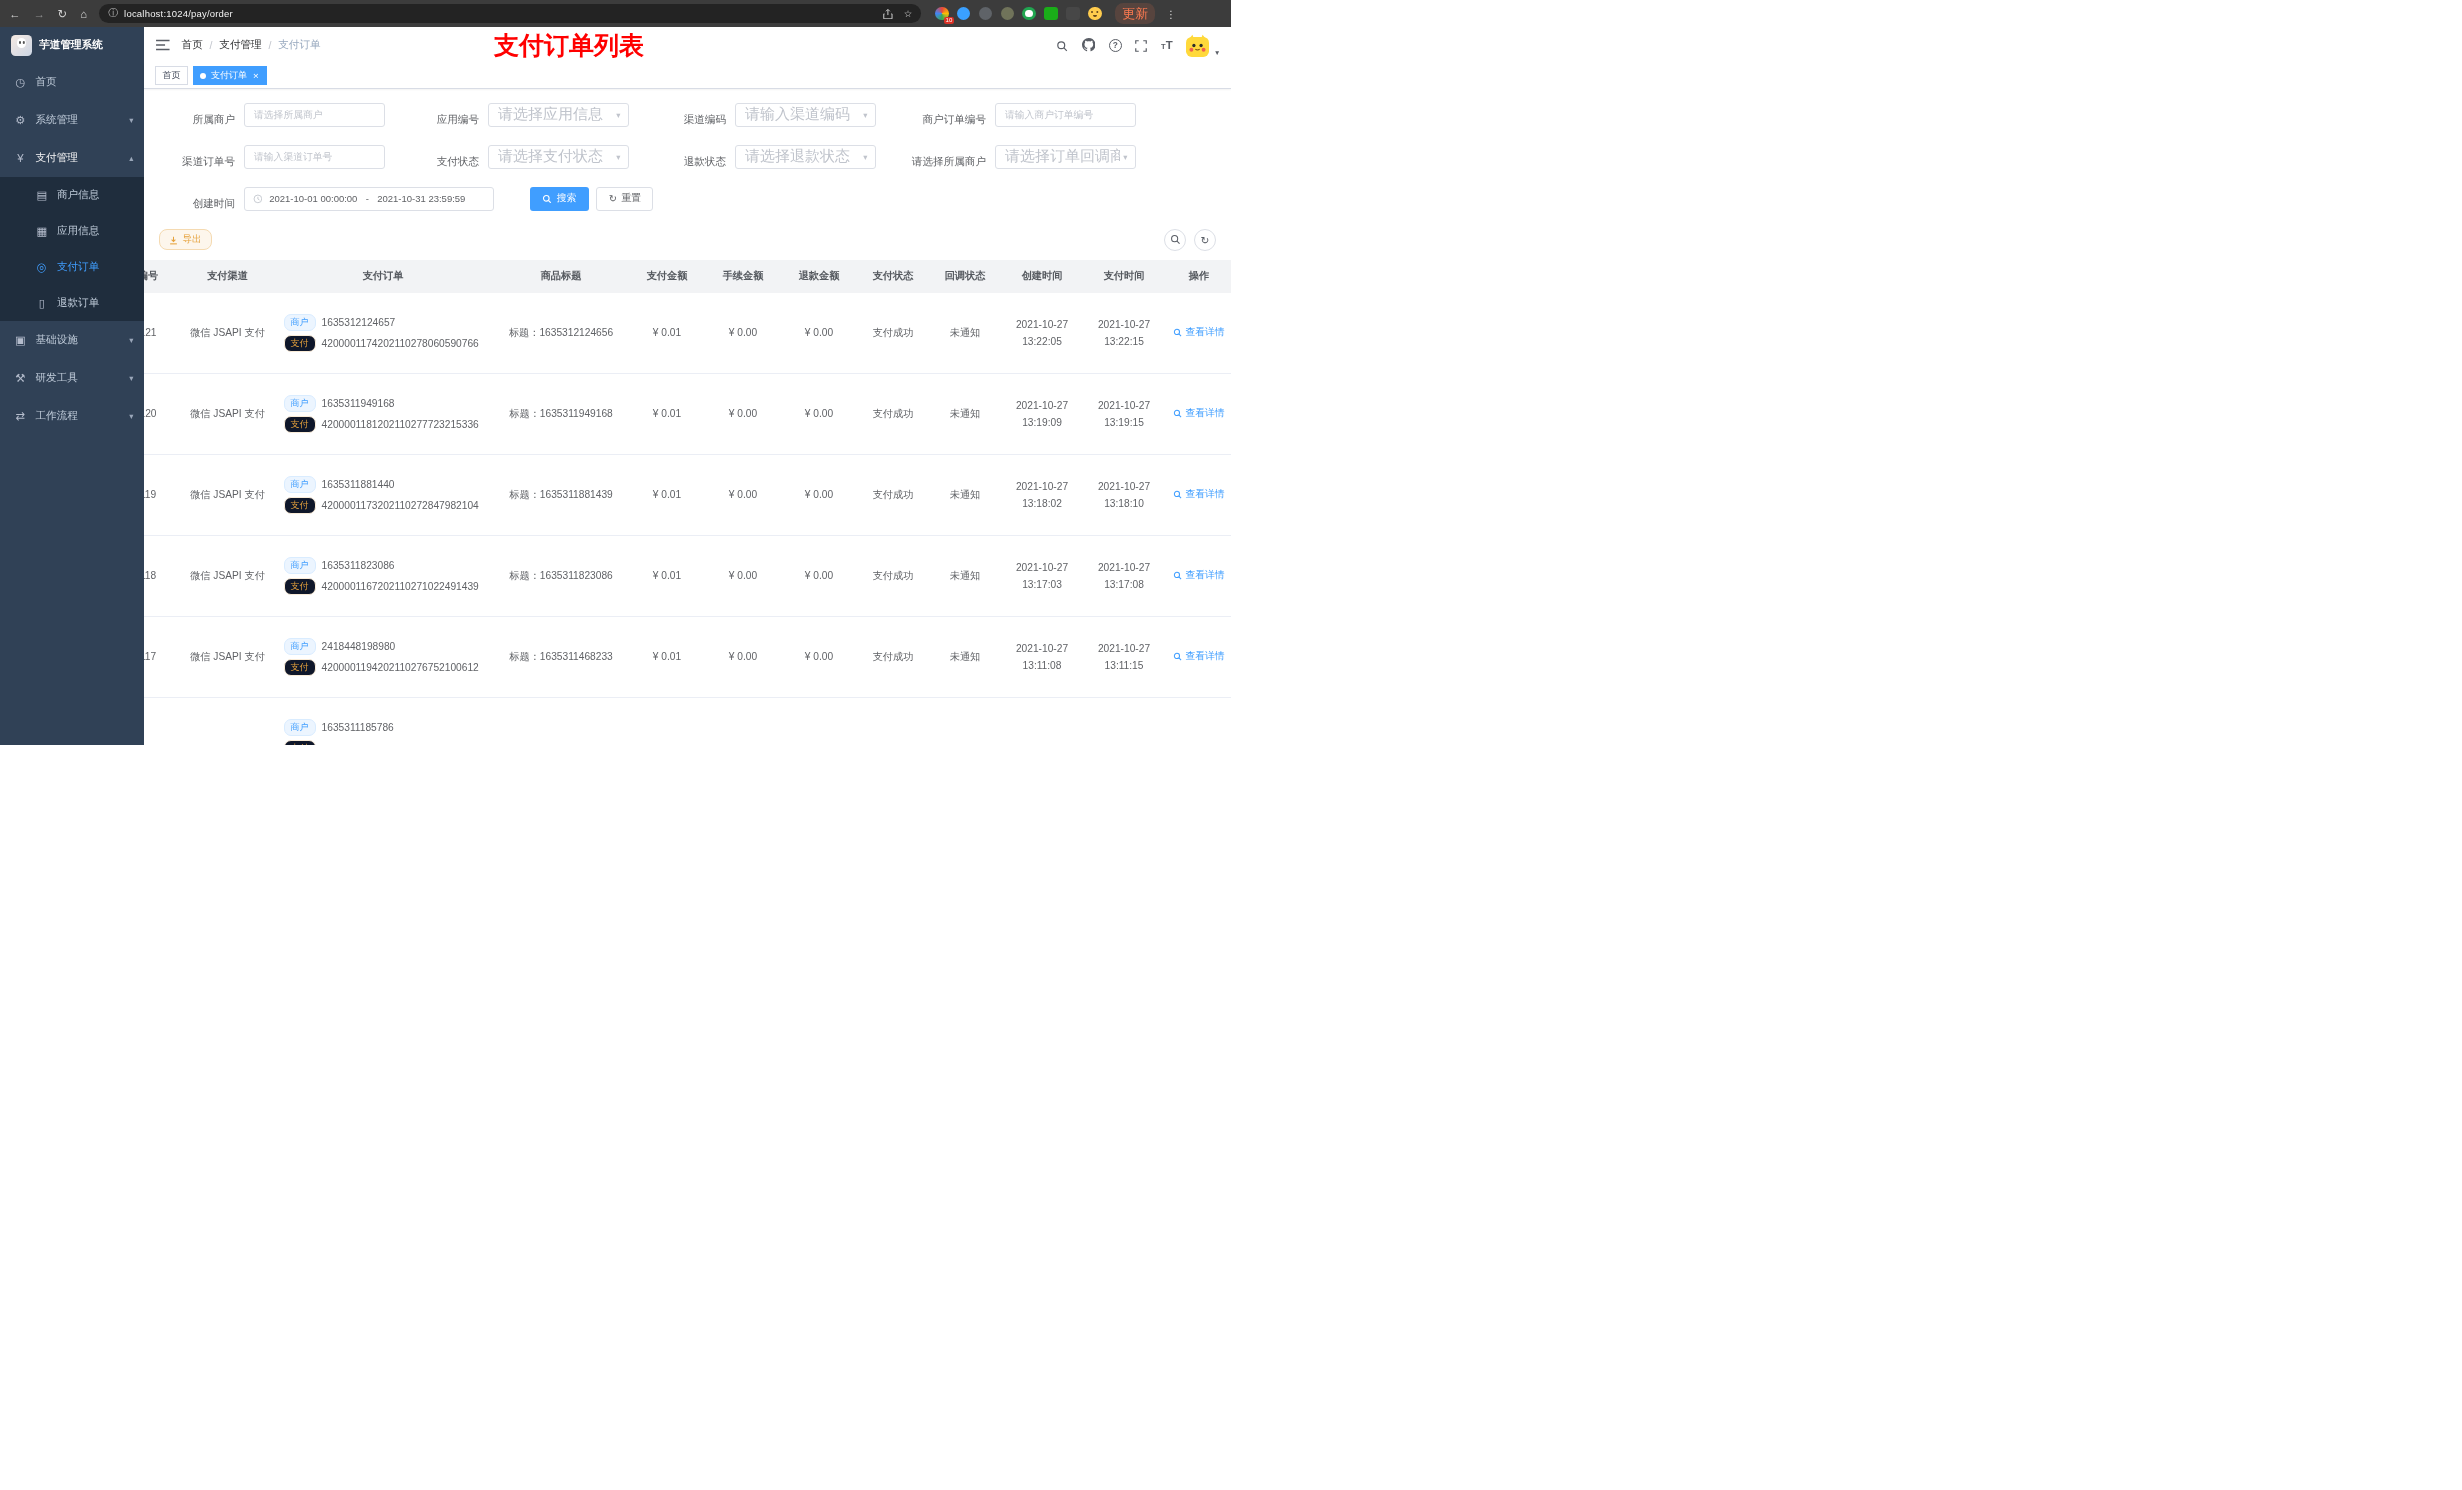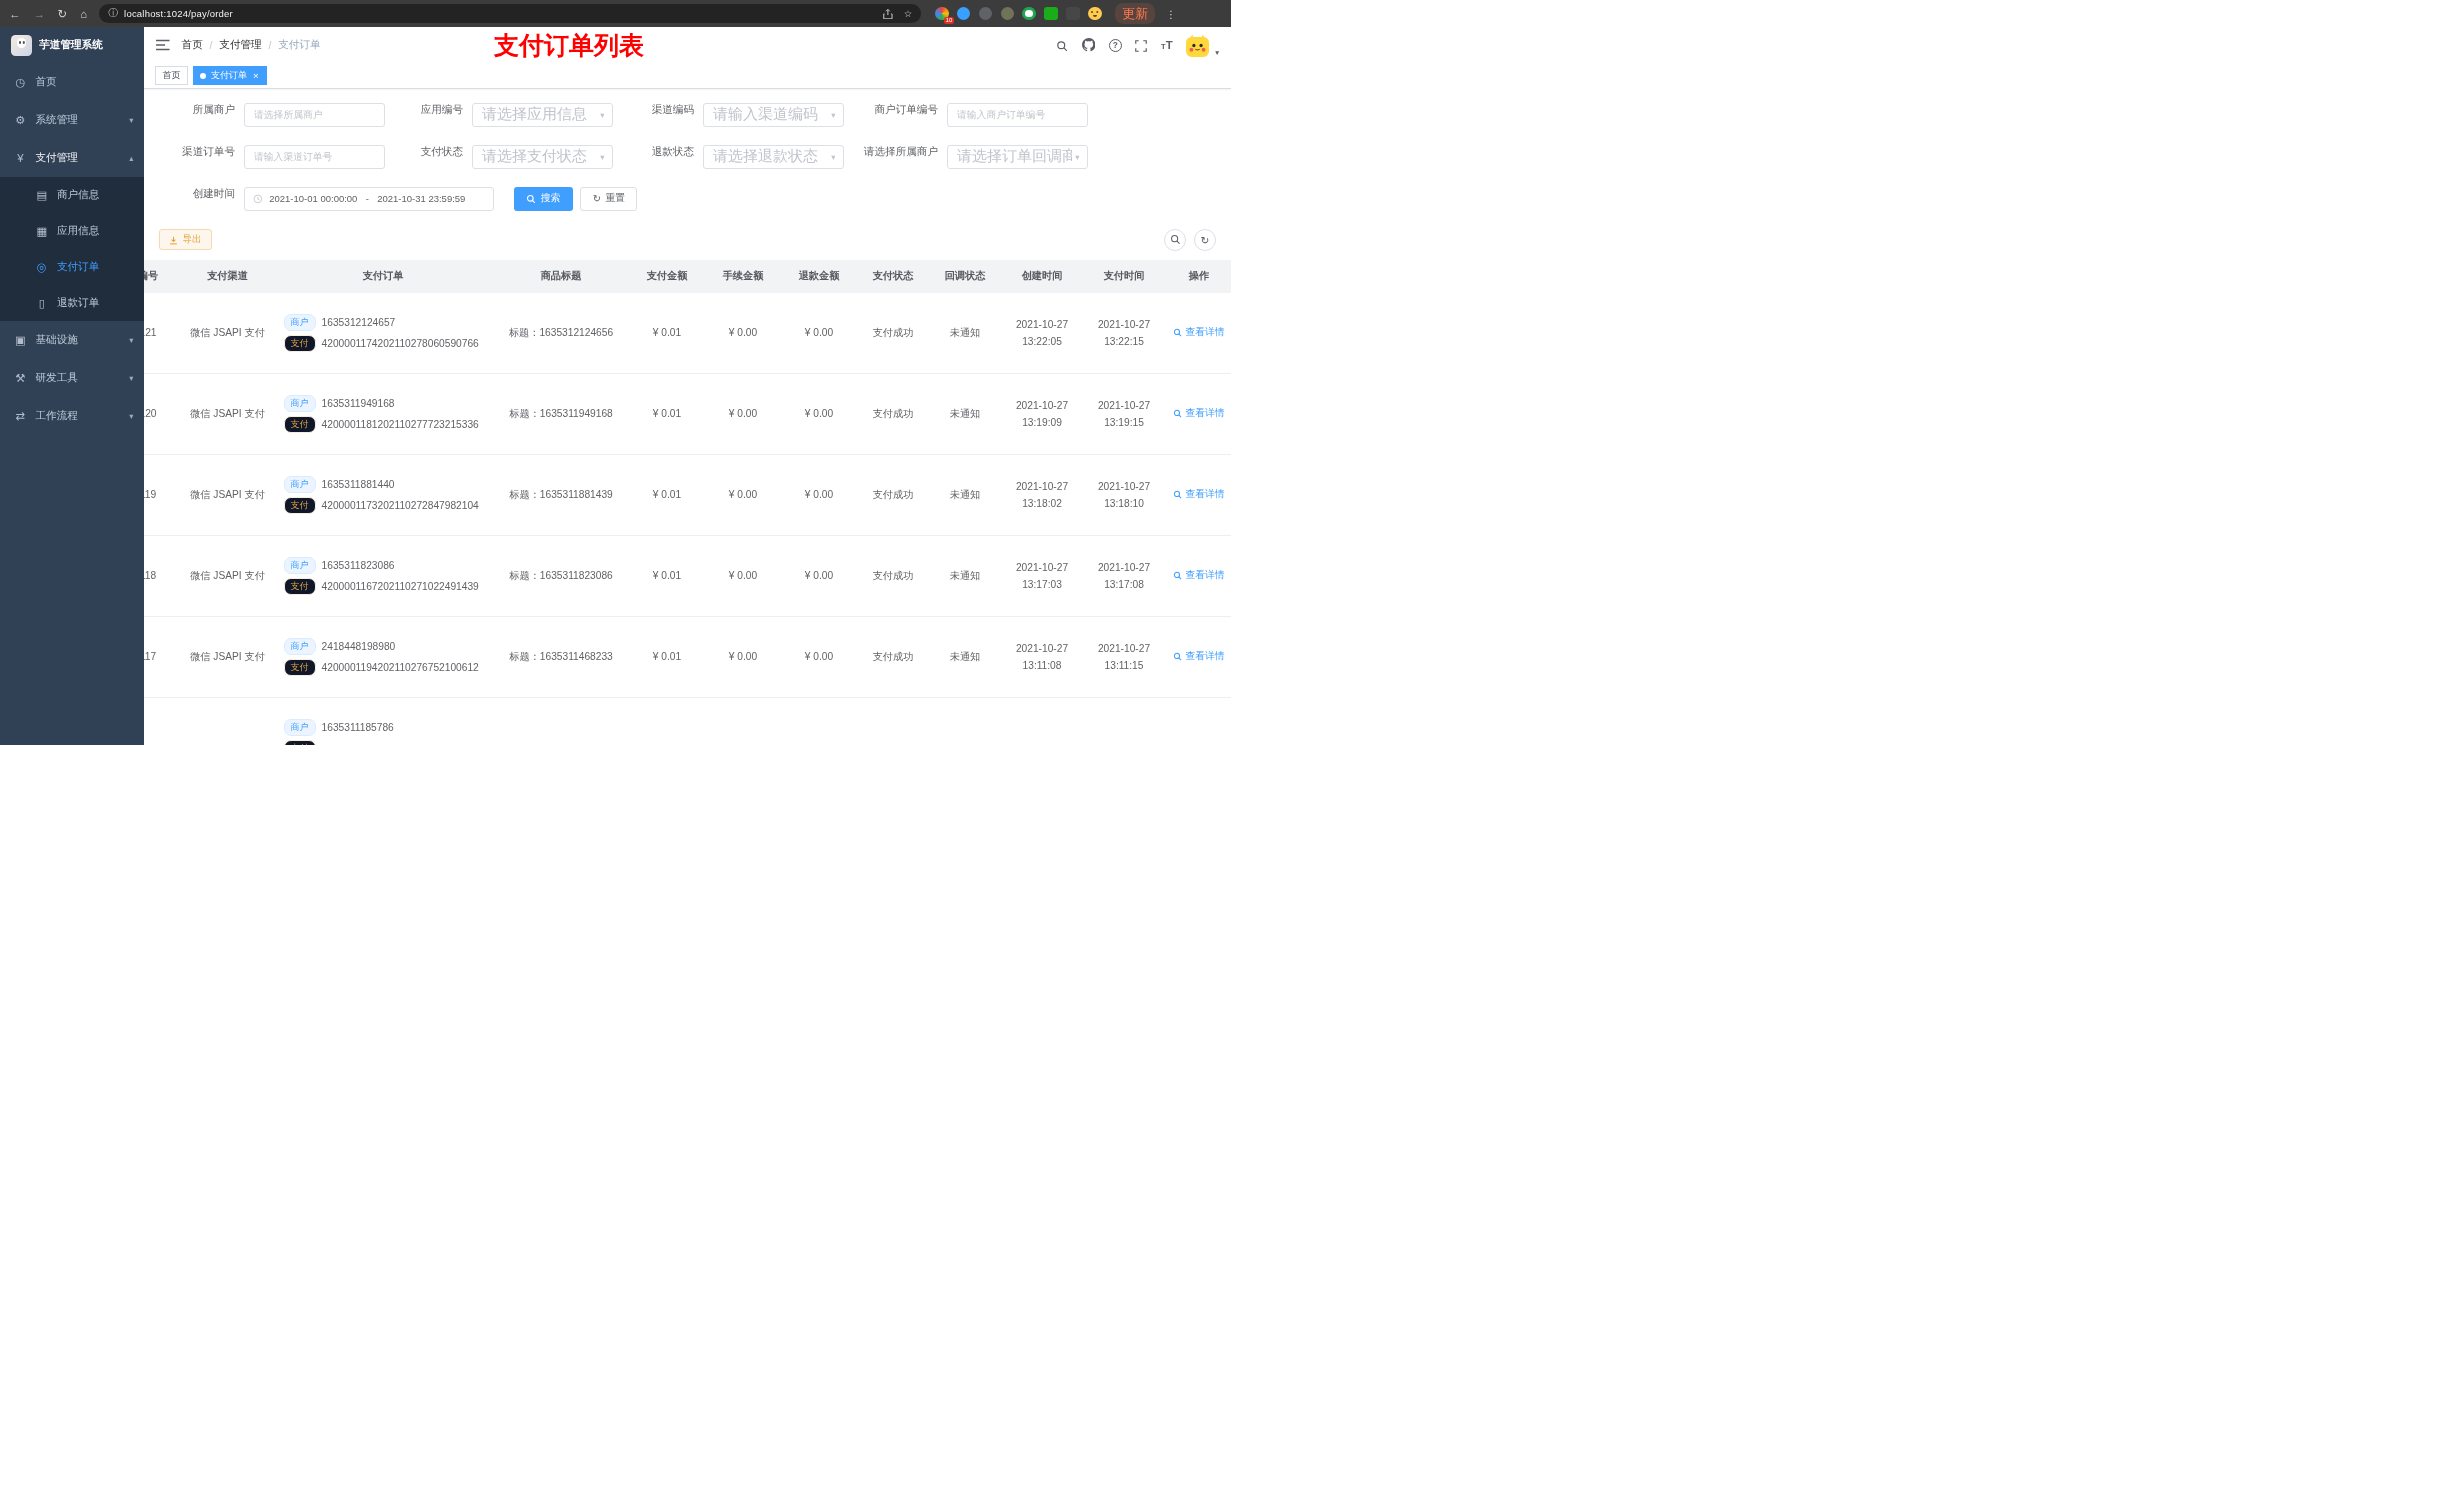--- a/index.html
+++ b/index.html
@@ -67,39 +67,39 @@
   
   .tags-bar{height:26px;display:flex;align-items:center;gap:4.5px;padding:0 10.6px;border-bottom:0.8px solid #d8dce5;box-shadow:0 0.8px 2.3px rgba(0,0,0,.08);background:#fff;position:relative;z-index:2}
   .tag-view{height:19.7px;display:inline-flex;align-items:center;gap:4.5px;padding:0 6.8px;border:0.8px solid #d8dce5;background:#fff;font-size:9px;color:#495060;cursor:pointer;white-space:nowrap}
   .tag-view.active{background:#409eff;border-color:#409eff;color:#fff}
   .tag-dot{width:6px;height:6px;border-radius:50%;background:#fff;display:inline-block}
   .tag-close{font-size:9.8px;margin-left:1.5px;line-height:1}
 
   
   .content{flex:1;padding:13.6px 15px 0;overflow:hidden;display:flex;flex-direction:column}
   .filter-row{display:flex;align-items:center;margin-bottom:18px}
-  .fi{display:flex;align-items:flex-start;margin-right:11px}
+  .fi{display:flex;align-items:flex-end;margin-right:27px}
   .f-label{font-size:10.6px;color:#606266;padding-right:9px;text-align:right;white-space:nowrap}
   .lw1{width:85px}.lw2{width:76px}.lw3{width:79px}.lw4{width:92px}
   .inp{width:141px;height:24px;border:0.8px solid #dcdfe6;border-radius:3px;padding:0 9px;font-size:9.8px;color:#606266;outline:none;font-family:inherit}
   .inp::placeholder{color:#c0c4cc}
   .sel{width:141px;height:24px;border:0.8px solid #dcdfe6;border-radius:3px;display:flex;align-items:center;padding:0 7.6px 0 9px;background:#fff;cursor:pointer}
   .sel .ph{flex:1;text-align:left;color:#c0c4cc;font-size:15px;white-space:nowrap;overflow:hidden}
   .sel-caret{color:#c0c4cc;font-size:8.3px;margin-left:3px}
   .date-range{width:250px;height:24px;border:0.8px solid #dcdfe6;border-radius:3px;display:flex;align-items:center;gap:6.8px;padding:0 7.6px;font-size:9.5px;color:#606266;white-space:nowrap;overflow:hidden}
   .date-sep{color:#606266;padding:0 1.5px}
   .btn{height:24px;border-radius:3px;font-size:9.8px;display:inline-flex;align-items:center;gap:4.5px;padding:0 11.4px;cursor:pointer;border:0.8px solid transparent;font-family:inherit;white-space:nowrap}
   .btn-primary{background:#409eff;color:#fff}
   .btn-default{background:#fff;border-color:#dcdfe6;color:#606266}
   .btn-search{margin-left:9px}
   .btn-reset{margin-left:7.6px}
   .i-refresh{font-size:9.8px;line-height:1}
 
   .toolbar-row{display:flex;align-items:center;margin-bottom:9px}
-  .btn-export{background:#fdf6ec;border:0.8px solid #f5dab1;color:#e6a23c;height:21px;padding:0 9px;font-size:9.5px;border-radius:3px;display:inline-flex;align-items:center;gap:4.5px;cursor:pointer;font-family:inherit}
+  .btn-export{background:#fdf6ec;border:0.8px solid #f5dab1;color:#e6a23c;height:21px;padding:0 9px;font-size:9.5px;border-radius:8px;display:inline-flex;align-items:center;gap:4.5px;cursor:pointer;font-family:inherit}
   .right-tools{margin-left:auto;display:flex;gap:7.6px;align-items:center}
   .circle-btn{width:22px;height:22px;border-radius:50%;border:0.8px solid #dcdfe6;background:#fff;display:inline-flex;align-items:center;justify-content:center;color:#5a5e66;cursor:pointer;font-size:10.6px}
 
   
   .table-viewport{margin:0 -15px;overflow:hidden;flex:1}
   table{width:1118px;margin-left:-30px;border-collapse:collapse;table-layout:fixed;font-size:10.2px;color:#606266}
   col.c-id{width:68px}col.c-channel{width:91px}col.c-order{width:220px}col.c-title{width:136px}
   col.c-amt{width:76px}col.c-status{width:72px}col.c-time{width:82px}col.c-action{width:68px}
   th{height:33px;background:#f2f3f5;font-size:10.2px;color:#55595f;font-weight:600;text-align:center;padding:0 4.5px;white-space:nowrap;overflow:hidden}
   td{height:81px;border-bottom:0.8px solid #ebeef5;text-align:center;vertical-align:middle;padding:7.6px 6px;line-height:1.7;overflow:hidden}

